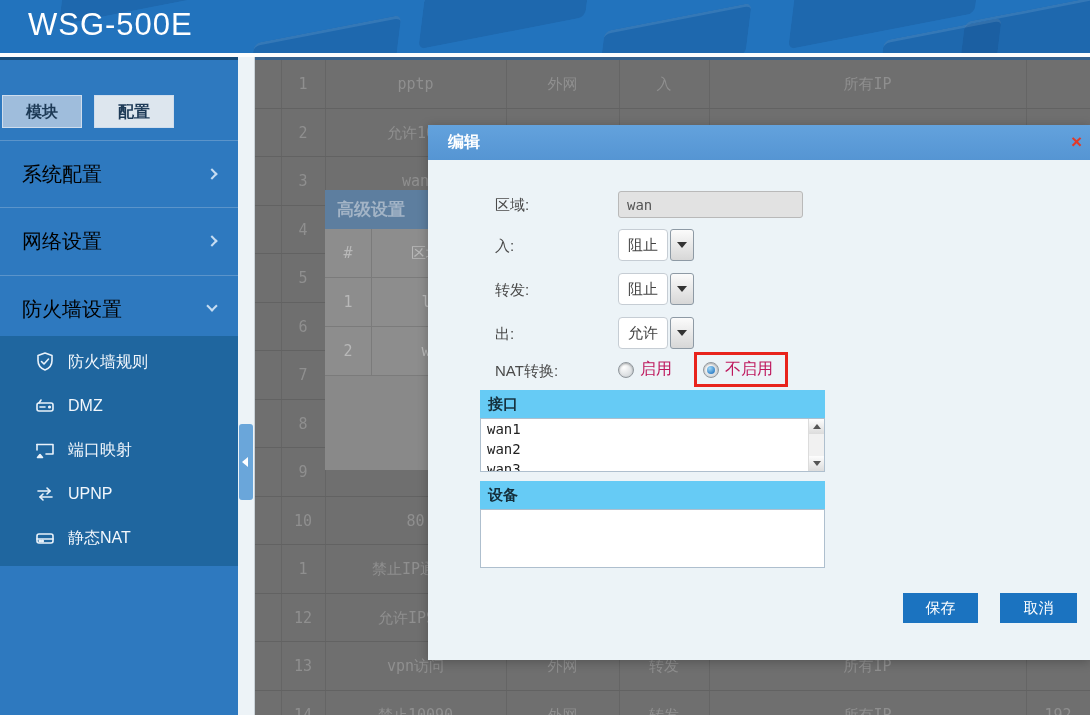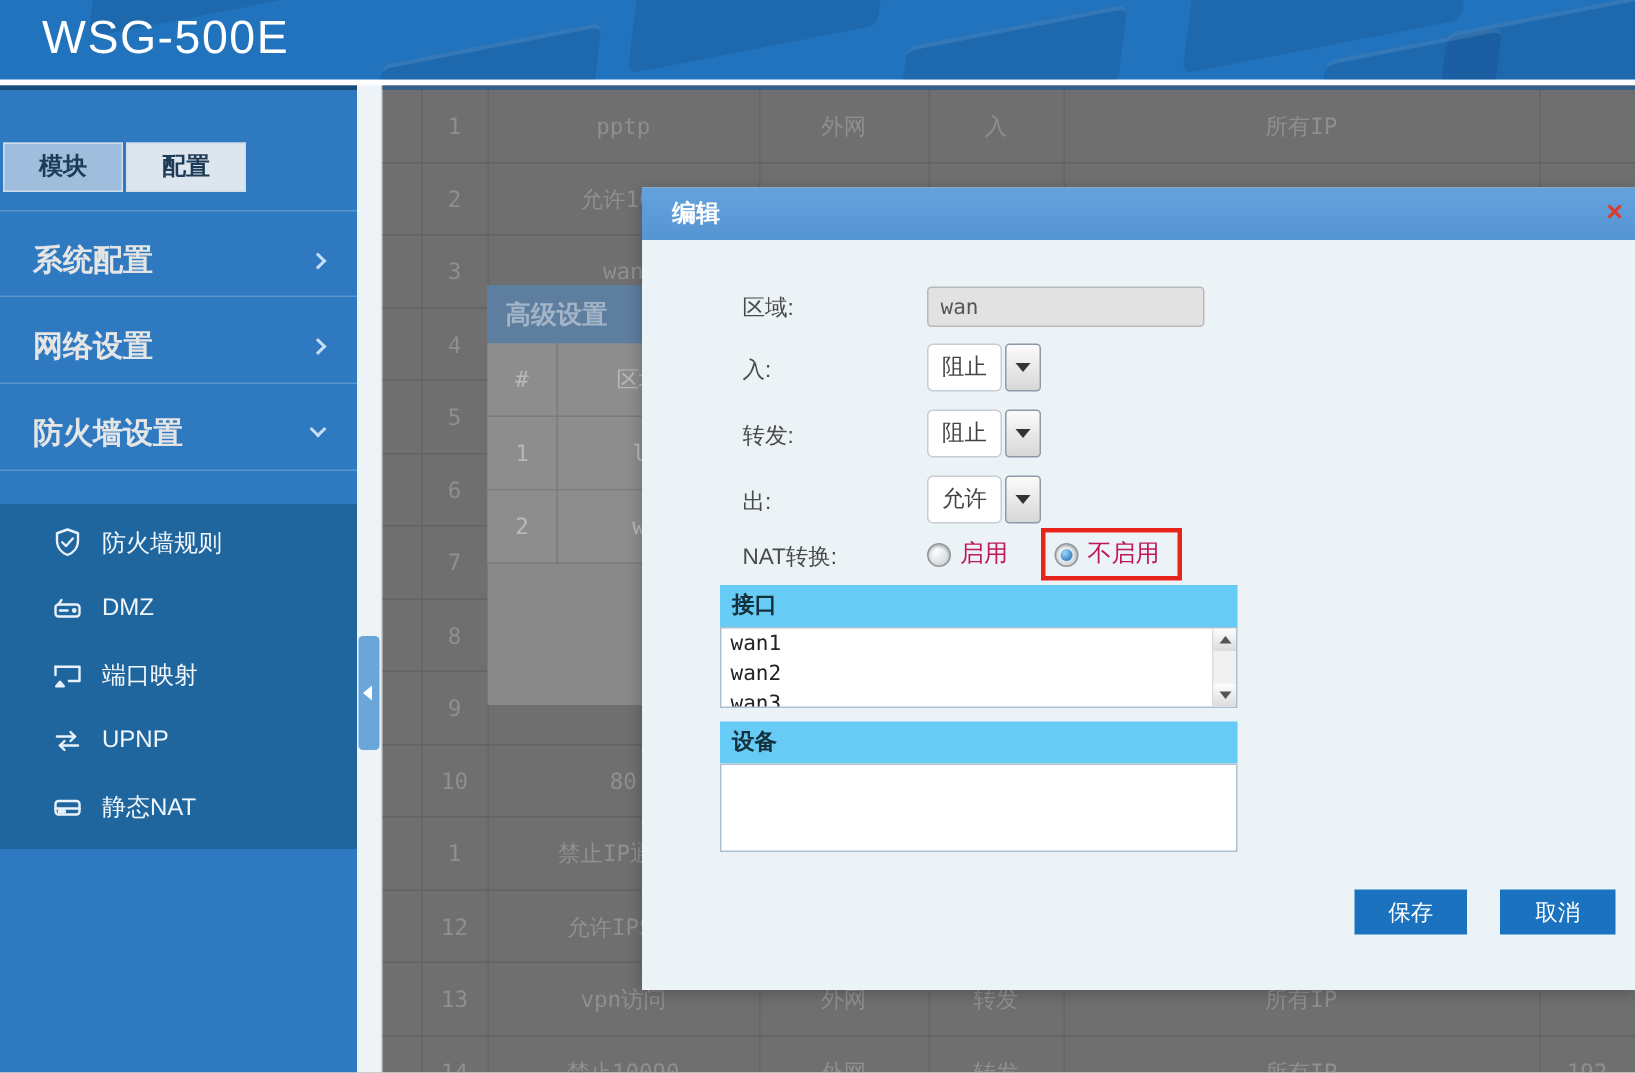--- a/index.html
+++ b/index.html
@@ -16,24 +16,24 @@
   .k4{left:960px; top:8px; width:160px; height:55px;}
   .k5{left:250px; top:30px; width:150px; height:45px;}
   .k6{left:880px; top:30px; width:120px; height:45px;}
   .k7{left:60px; top:-30px; width:150px; height:40px;}
   .logo { position:absolute; left:28px; top:7px; color:#ffffff; font-size:31px; font-weight:500; letter-spacing:1px; }
 
   
   .sidebar { position:absolute; left:0; top:57px; width:238px; height:658px; background:#2e79bf; border-top:3px solid #174a77; }
   .tabs { position:absolute; left:2px; top:35px; height:33px; display:flex; }
   .tab { width:80px; height:33px; line-height:31px; text-align:center; font-size:16px; font-weight:bold; color:#1d3a56; border:1px solid #cfdded; cursor:pointer; }
-  .tab-module { background:#9fbddc; margin-right:2px; }
+  .tab-module { background:#9fbddc; margin-right:12px; }
   .tab-config { background:#dde6ee; }
   .menu { position:absolute; left:0; top:80px; width:238px; }
-  .menu-item { position:relative; height:58px; line-height:66px; padding-left:22px; color:#e5e5e5; font-size:20px; font-weight:bold; border-bottom:1px solid #5b94ca; cursor:pointer; }
+  .menu-item { position:relative; height:68px; line-height:66px; padding-left:22px; color:#000000; font-size:20px; font-weight:normal; border-bottom:1px solid #5b94ca; cursor:pointer; }
   .menu-item:first-child { border-top:1px solid #5b94ca; }
   .chev { position:absolute; right:22px; top:29px; width:8px; height:8px; border-right:2px solid #c7ddf2; border-bottom:2px solid #c7ddf2; }
   .chev-right { transform:rotate(-45deg); }
   .chev-down { transform:rotate(45deg); top:26px; }
   .submenu { position:absolute; left:0; top:276px; width:238px; background:#1f669f; padding:4px 0 6px 0; }
   .sub-item { height:44px; display:flex; align-items:center; padding-left:34px; color:#f2f7fc; font-size:16px; cursor:pointer; }
   .sub-item .ico { width:24px; height:22px; margin-right:10px; display:flex; align-items:center; }
   .sub-item svg { stroke:#e9f2fa; fill:none; stroke-width:1.6; stroke-linecap:round; stroke-linejoin:round; }
 
   

